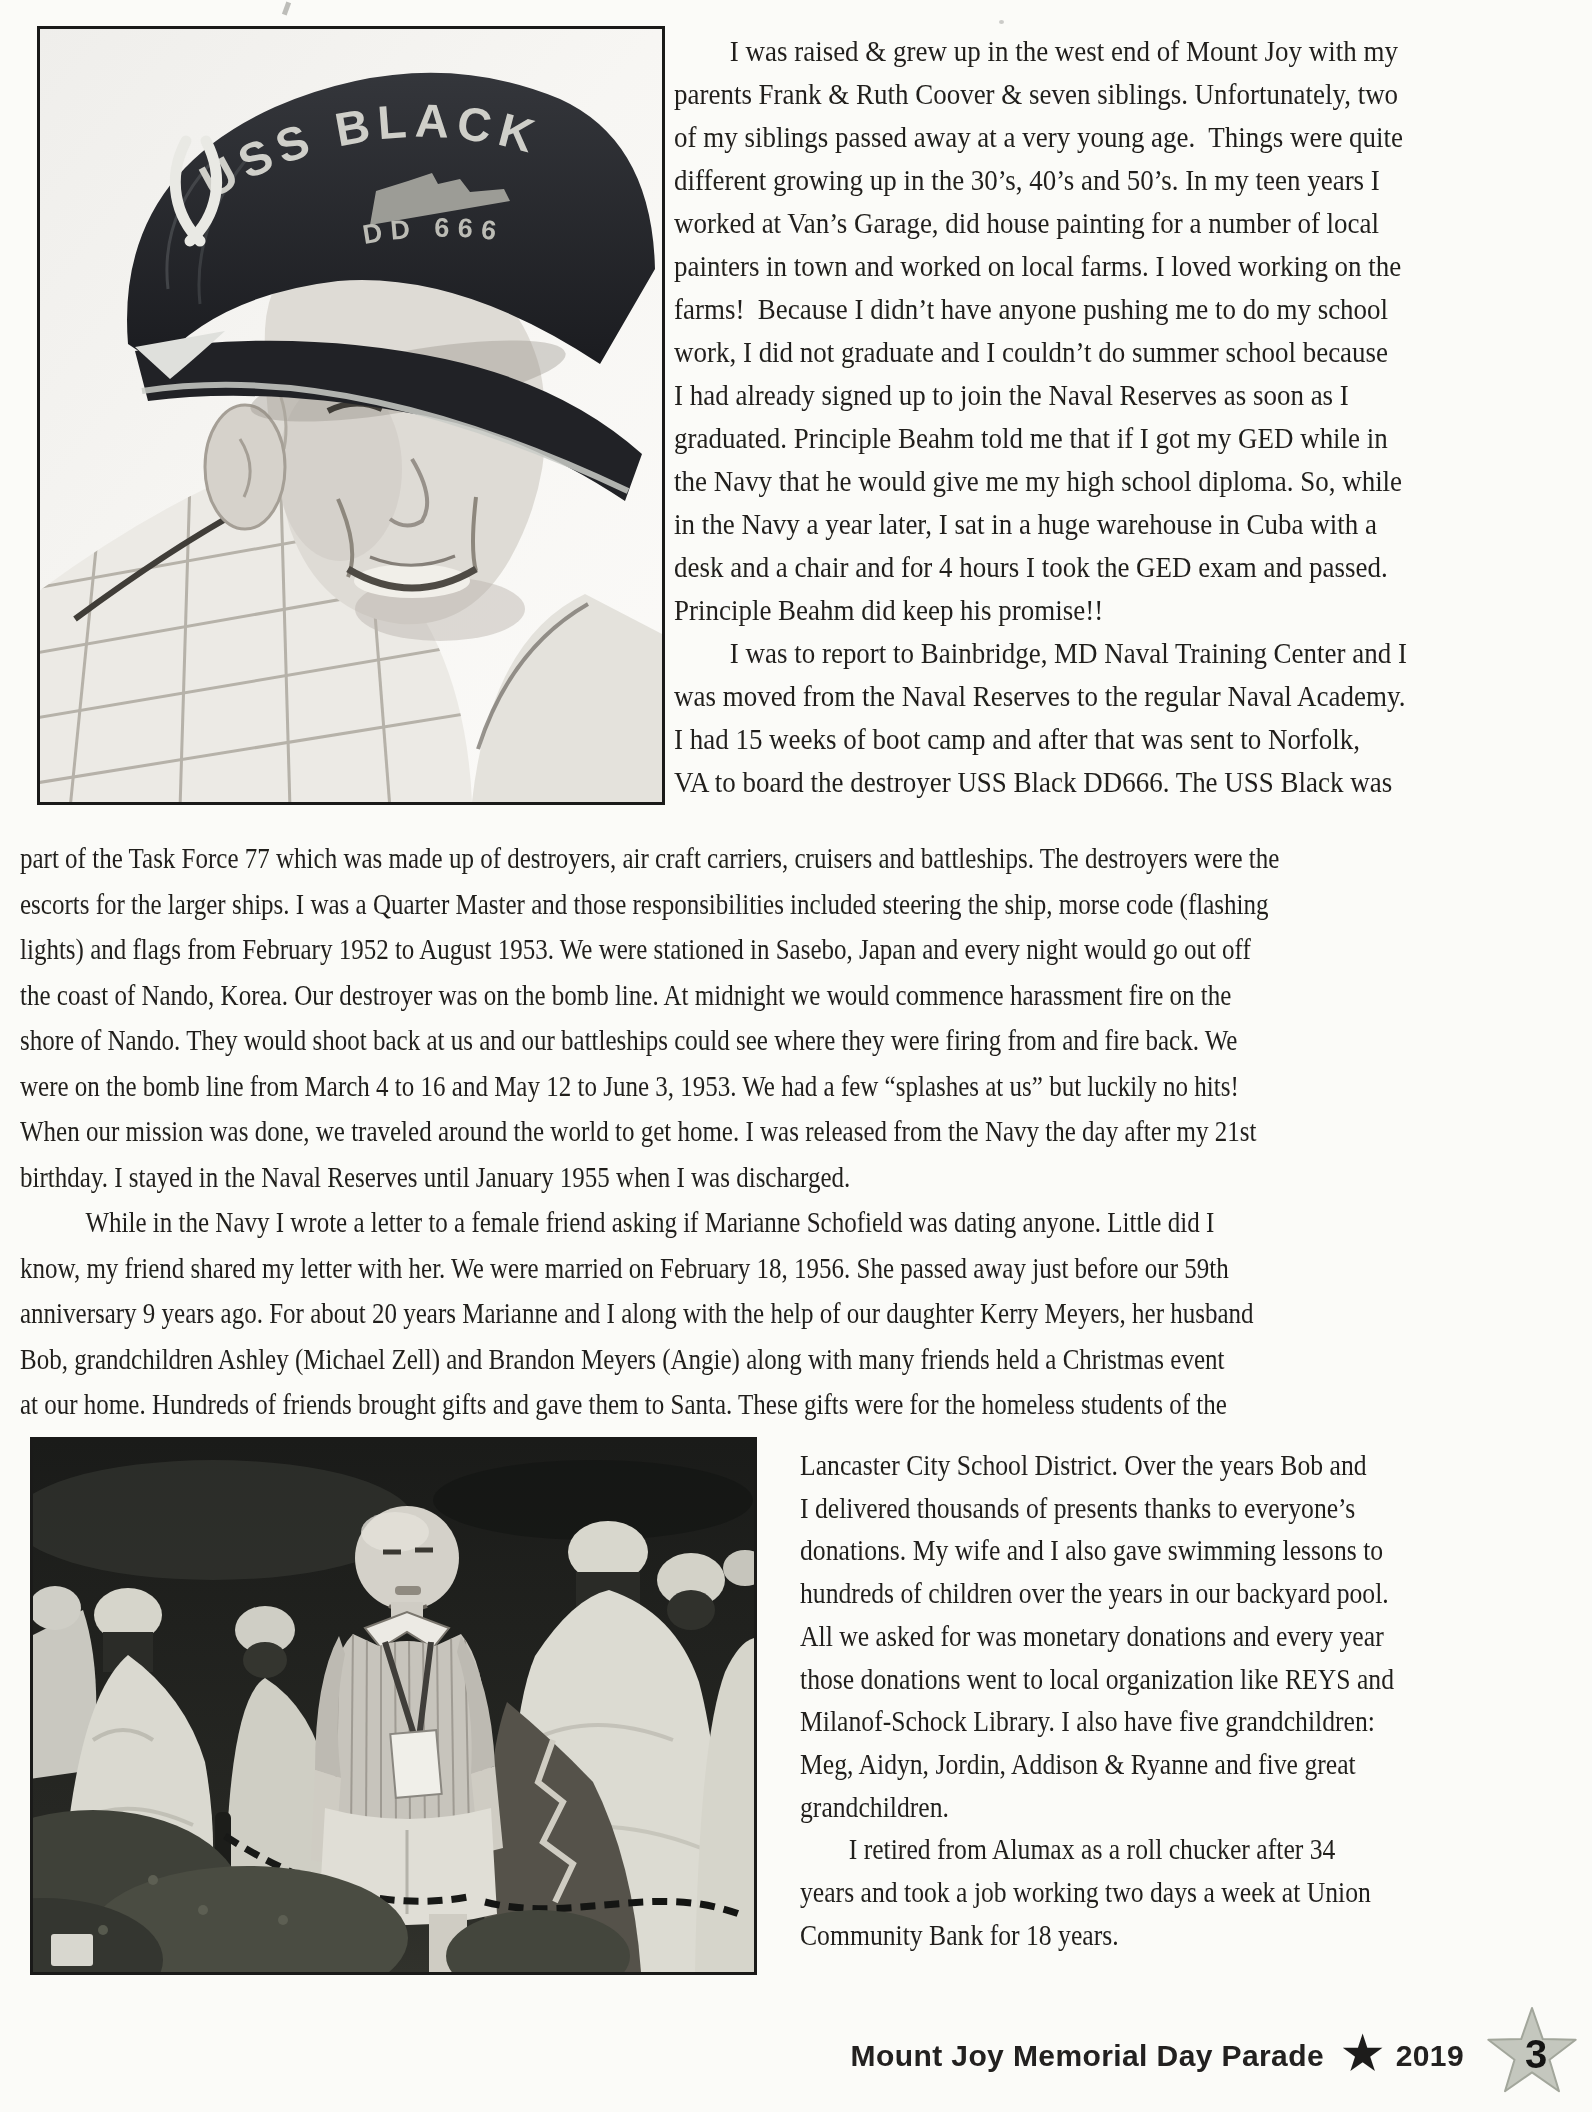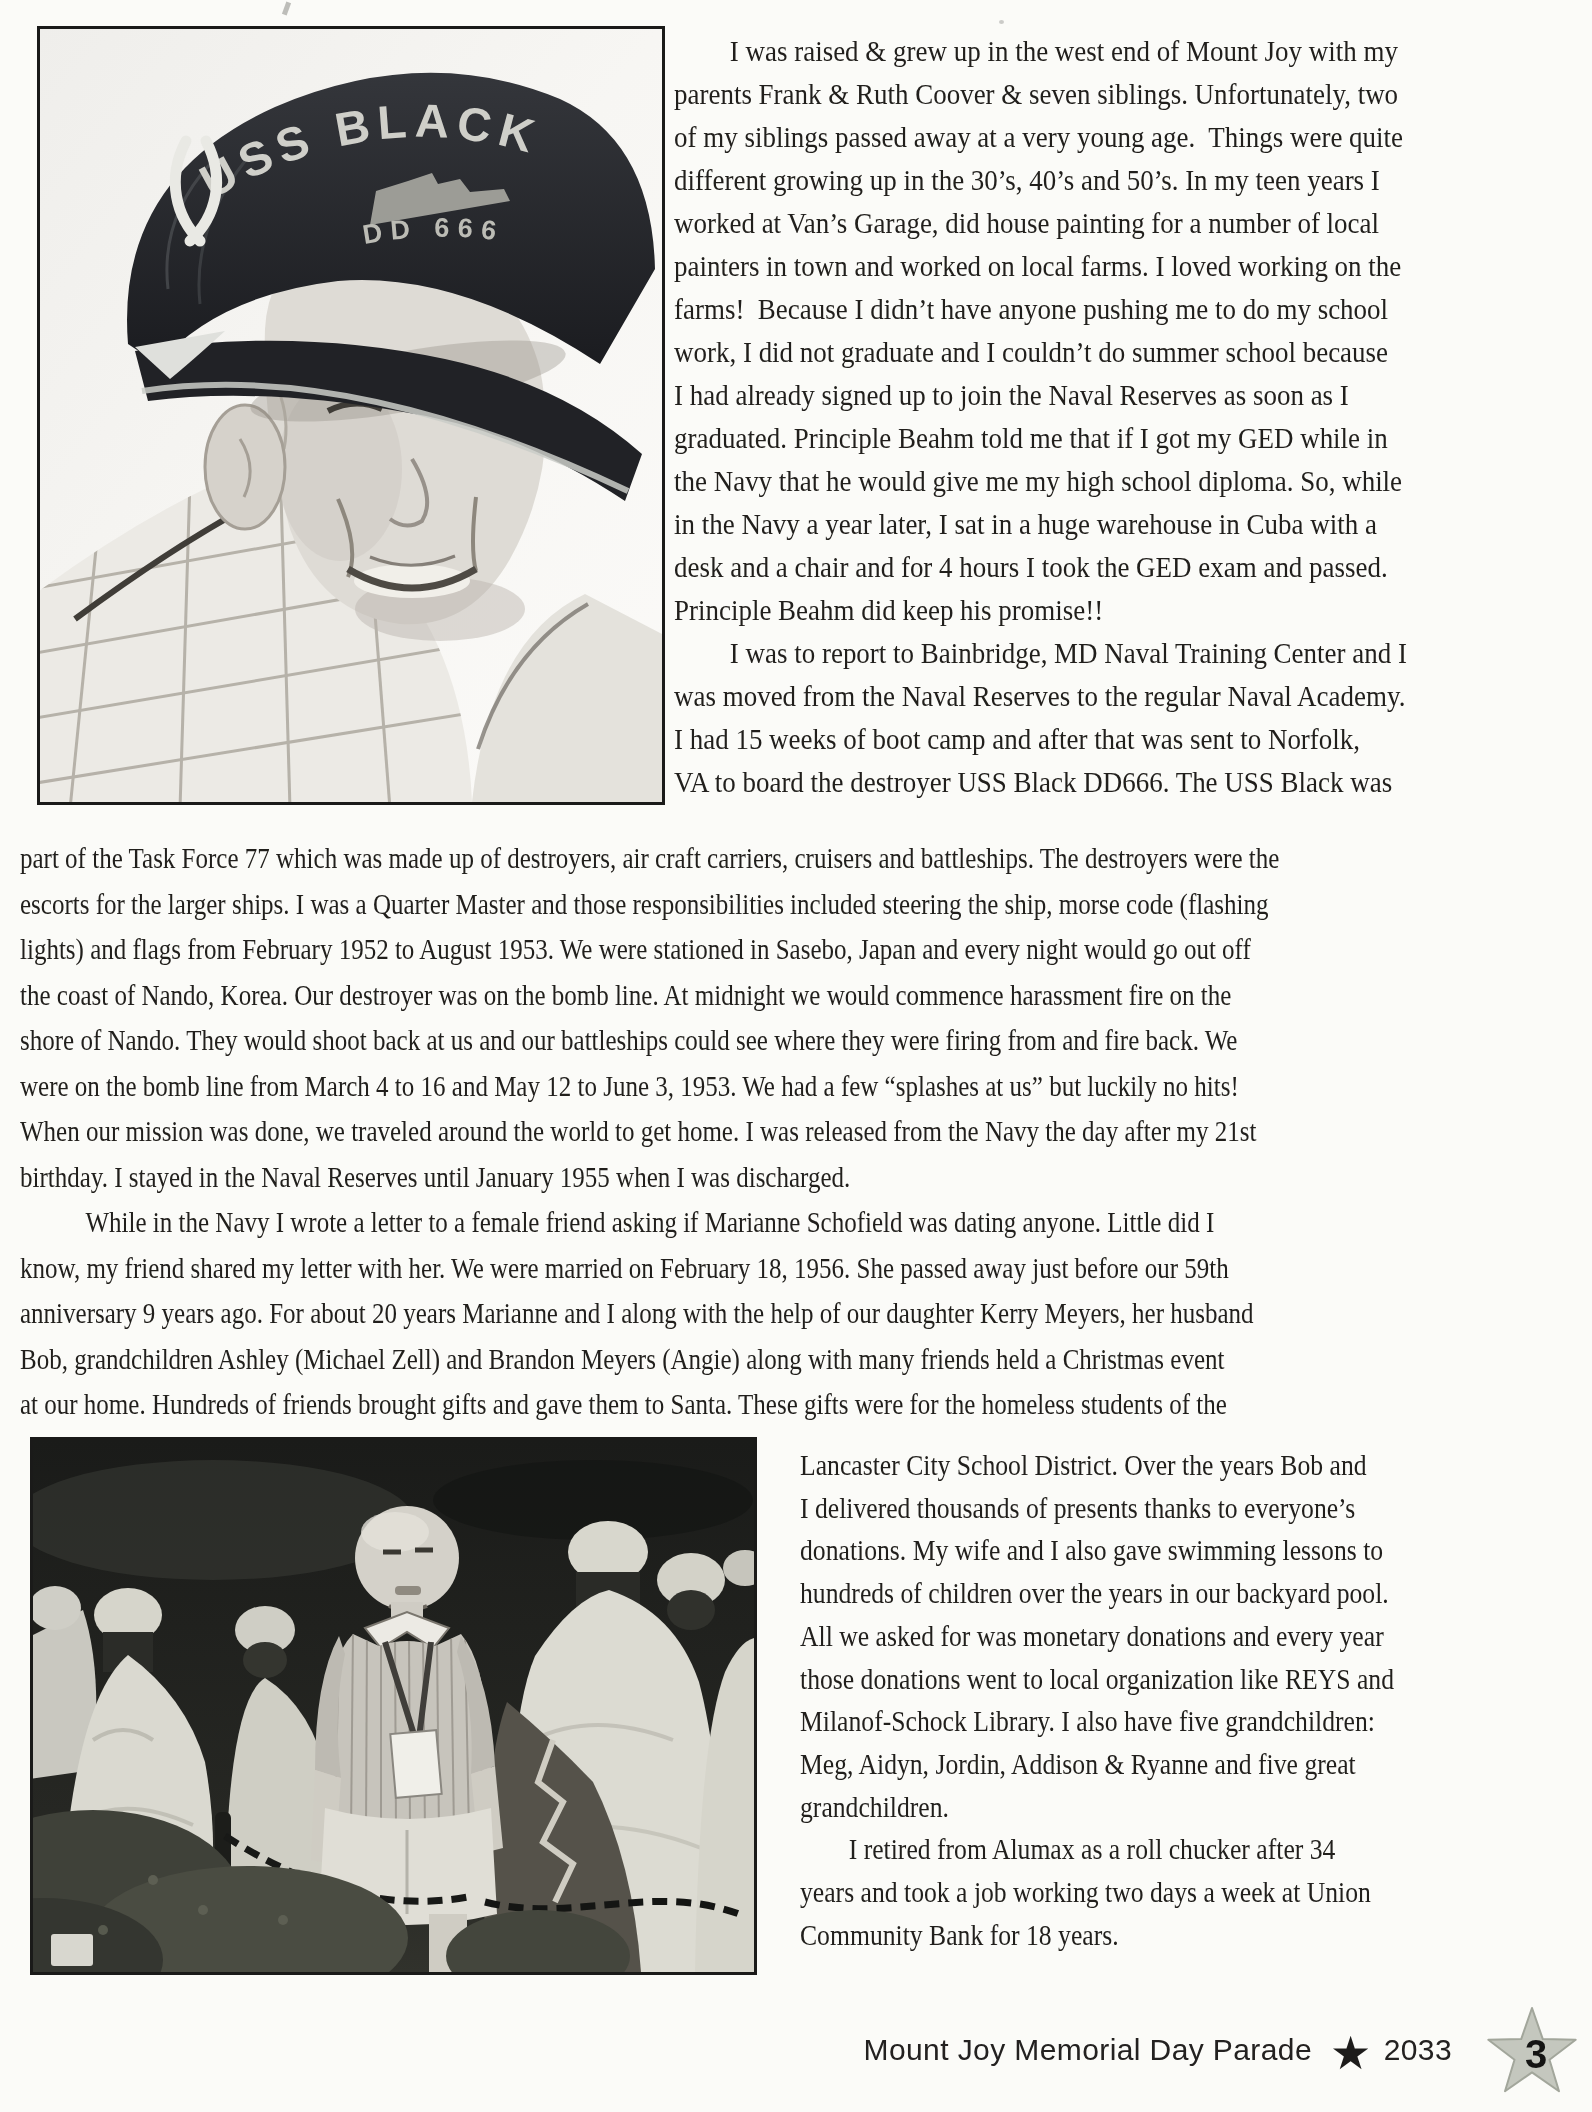--- a/index.html
+++ b/index.html
@@ -12,23 +12,23 @@
   .photo svg{display:block;width:100%;height:100%;}
   .textcol{position:absolute;}
   .line{white-space:pre;font-size:29px;transform-origin:0 50%;}
   .col-a .line{line-height:43px;transform:scaleX(.93);}
   .col-b .line{line-height:45.5px;transform:scaleX(.862);}
   .col-c .line{line-height:42.7px;transform:scaleX(.885);}
   .col-a .indent{padding-left:60px;}
   .col-b .indent{padding-left:76px;}
   .col-c .indent{padding-left:55px;}
   .footer{
-    position:absolute;right:140px;top:2033px;display:flex;
+    position:absolute;right:128px;top:2033px;display:flex;align-items:center;
     font-family:"Liberation Sans", sans-serif;font-size:30px;color:#232120;
-    letter-spacing:.4px;white-space:pre;
+    letter-spacing:.4px;white-space:pre;font-weight:bold;
   }
   .footer .fstar{font-size:46px;line-height:1;margin:0 12px 0 18px;position:relative;top:-3px;color:#1d1c1b;}
   .page-star{position:absolute;left:1484px;top:2004px;width:96px;height:98px;}
   .page-star svg{display:block;width:100%;height:100%;}
   .speck{position:absolute;background:#9b9b97;}
   .speck1{left:284px;top:2px;width:5px;height:13px;transform:rotate(20deg);opacity:.65;}
   .speck2{left:999px;top:20px;width:5px;height:4px;border-radius:50%;opacity:.5;}
 </style>
 </head>
 <body>
@@ -254,21 +254,21 @@
       <div class="line">Meg, Aidyn, Jordin, Addison &amp; Ryanne and five great</div>
       <div class="line">grandchildren.</div>
       <div class="line indent">I retired from Alumax as a roll chucker after 34</div>
       <div class="line">years and took a job working two days a week at Union</div>
       <div class="line">Community Bank for 18 years.</div>
     </div>
 
   <div class="footer">
     <span>Mount Joy Memorial Day Parade</span>
     <span class="fstar">★</span>
-    <span>2033</span>
+    <span>2019</span>
   </div>
 
   <div class="page-star">
     <svg viewBox="0 0 96 98">
       <polygon points="48,4 58.8,35.1 91.7,35.8 65.5,55.7 75,87.2 48,68.4 21,87.2 30.5,55.7 4.3,35.8 37.2,35.1" fill="#c4c7be" stroke="#a2a69b" stroke-width="2" stroke-linejoin="round"></polygon>
       <text x="52" y="64" text-anchor="middle" font-family="Liberation Sans, sans-serif" font-size="40" font-weight="bold" fill="#141413">3</text>
     </svg>
   </div>
 
   <div class="speck speck1"></div>

